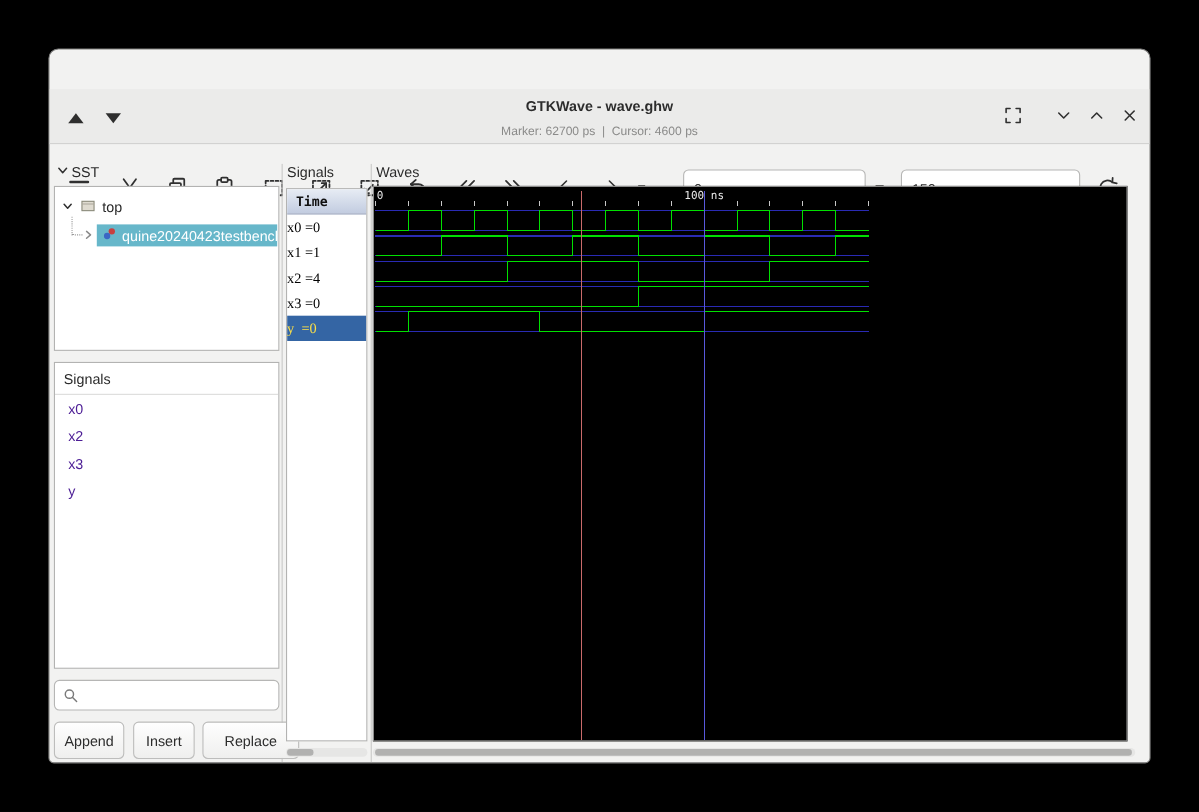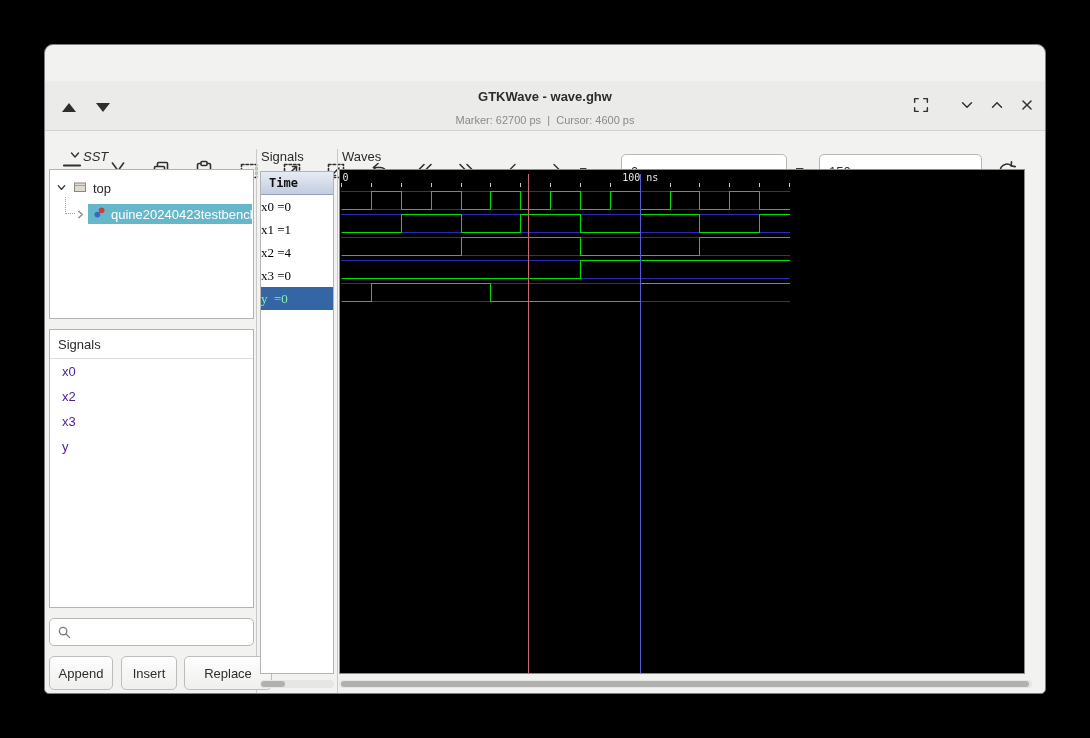--- a/index.html
+++ b/index.html
@@ -64,21 +64,21 @@
         background:linear-gradient(#fefefe,#efefee);font-size:13px;color:#2c2c2c;
         font-family:"Liberation Sans",sans-serif;}
 
   
   .names-panel{left:215px;top:126px;width:74px;height:503px;overflow:hidden;padding:0;}
   .time-header{height:23px;line-height:22px;background:linear-gradient(#e7ecf4,#c2cce0);
                border-bottom:1px solid #93a0ba;font-family:"DejaVu Sans Mono",monospace;
                font-size:12px;font-weight:bold;color:#111;padding-left:8px;}
   .nrow{height:23px;line-height:23px;font-family:Liberation Serif, serif;font-size:13px;
         color:#000;padding-left:0;white-space:pre;}
-  .nrow.sel{background:#3465a4;color:#86efac;}
+  .nrow.sel{background:#3465a4;color:#fde047;}
 
   
   .wave-panel{position:absolute;left:294px;top:124px;width:686px;height:505px;background:#000;
               border:1px solid #8c8c8b;overflow:hidden;}
 
   
   .hscroll{position:absolute;height:8px;background:#e6e6e5;border-radius:4px;}
   .hthumb{position:absolute;top:1px;height:6px;background:#b1b1b0;border-radius:3px;}
 
   .chev{stroke:#8a8a8a;fill:none;stroke-width:1.5;stroke-linecap:round;stroke-linejoin:round;}
@@ -240,21 +240,21 @@
       <button class="tbtn" style="left:948px;">
         <span class="icon">
           <svg width="24" height="24" viewBox="0 0 24 24">
               <path d="M18.5 13.5 A6.8 6.8 0 1 1 16.2 6.6"></path>
               <polyline points="16.5,2.8 16.2,6.9 20.2,7.6"></polyline>
             </svg>
         </span>
       </button>
     </div>
 
-    <div class="frame-label" style="left:24px;font-style:italic;">
+    <div class="frame-label" style="left:6px;">
       <span class="icon">
         <svg width="12" height="12" viewBox="0 0 12 12" style="stroke-width:1.4">
             <polyline points="2.5,4 6,8 9.5,4"></polyline>
           </svg>
       </span>
       <span>SST</span>
     </div>
     <div class="splitter" style="left:211px;"></div>
     <div class="frame-label" style="left:216px;">
       <span>Signals</span>

